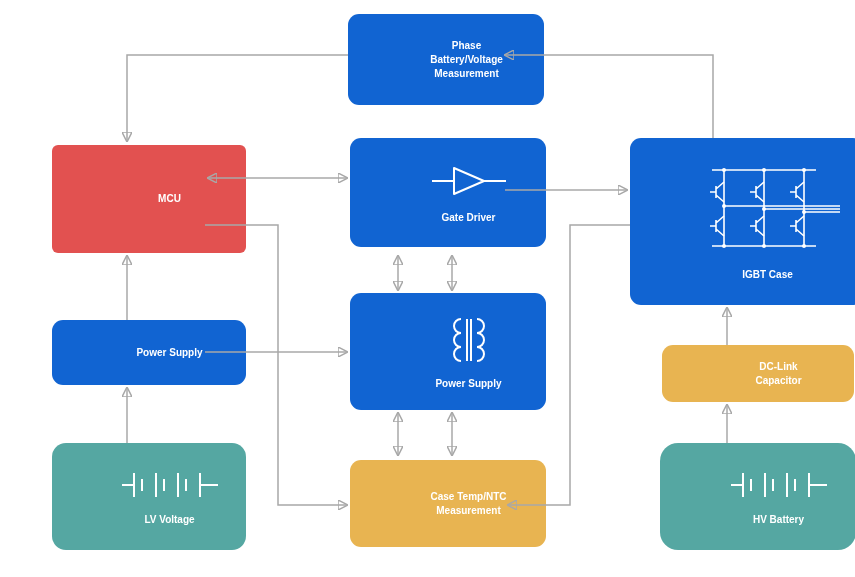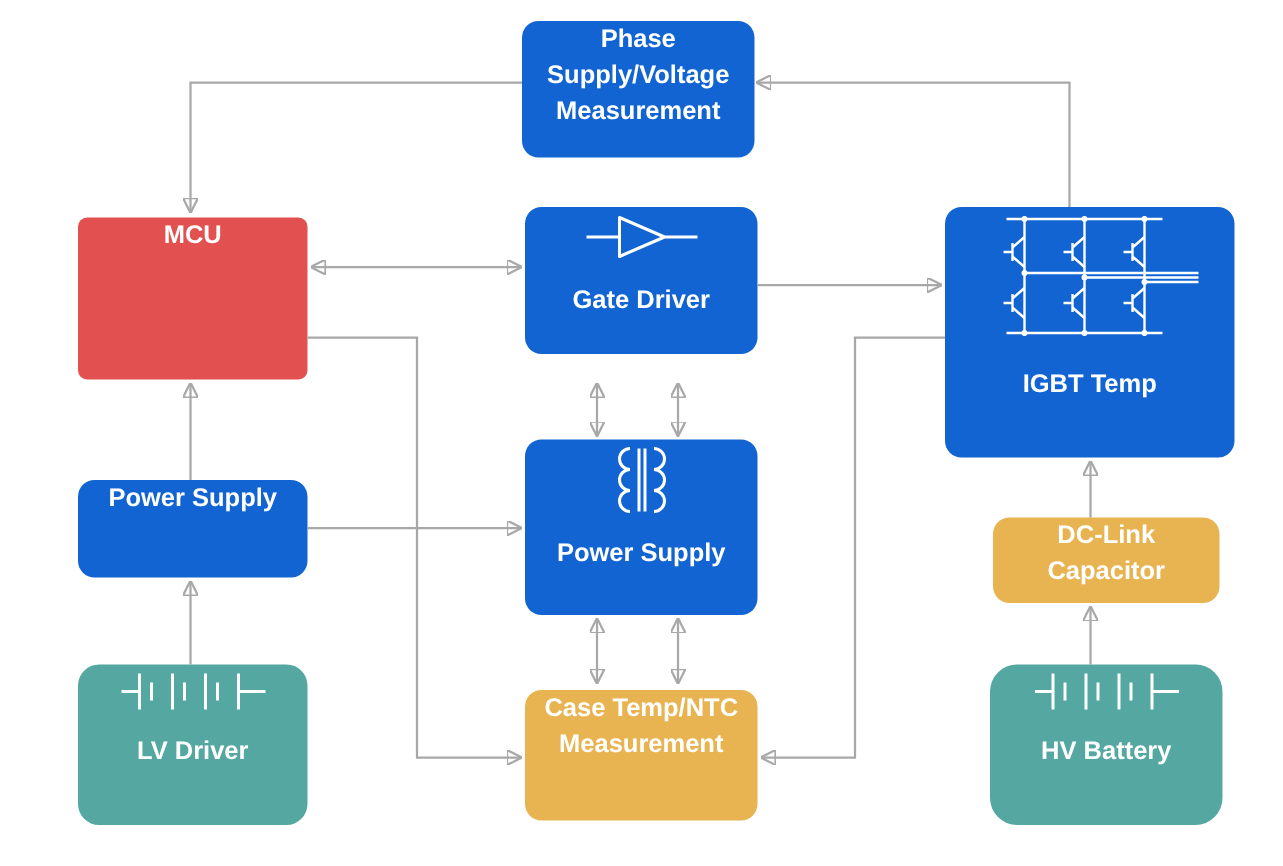--- a/index.html
+++ b/index.html
@@ -2,31 +2,31 @@
 <html><head>
 <meta charset="utf-8">
 <style>
   html,body{margin:0;padding:0;background:#ffffff;}
   .canvas{
     position:relative;width:855px;height:577px;background:#ffffff;
     font-family:"Liberation Sans",sans-serif;overflow:hidden;
   }
   .block{
     position:absolute;border-radius:11px;color:#ffffff;font-weight:bold;
-    font-size:17px;display:flex;flex-direction:column;align-items:center;
-    justify-content:flex-start;text-align:center;line-height:1.4;z-index:1;
+    font-size:10px;display:flex;flex-direction:column;align-items:center;
+    justify-content:center;text-align:center;line-height:1.4;z-index:1;padding-left:41px;
   }
   .blue{background:#1164d2;}
   .red{background:#e25150;}
   .teal{background:#55a7a2;}
   .yellow{background:#e8b451;}
   .icon{display:block;margin-bottom:10px;}
   #b-phase{left:348px;top:14px;width:155px;height:91px;}
   #b-mcu{left:52px;top:145px;width:153px;height:108px;border-radius:6px;}
-  #b-gd{left:350px;top:138px;width:155px;height:98px;}
+  #b-gd{left:350px;top:138px;width:155px;height:109px;}
   #b-igbt{left:630px;top:138px;width:193px;height:167px;}
   #b-psl{left:52px;top:320px;width:153px;height:65px;}
   #b-psc{left:350px;top:293px;width:155px;height:117px;}
   #b-dcl{left:662px;top:345px;width:151px;height:57px;}
   #b-ct{left:350px;top:460px;width:155px;height:87px;}
   #b-lv{left:52px;top:443px;width:153px;height:107px;border-radius:14px;}
   #b-hv{left:660px;top:443px;width:155px;height:107px;border-radius:18px;}
   .wires{
     position:absolute;left:0;top:0;width:855px;height:577px;z-index:2;
     pointer-events:none;
@@ -34,21 +34,21 @@
   .wires path{stroke:#a8a8a8;stroke-width:1.5;fill:none;}
 </style>
 </head>
 <body>
 
 <div class="canvas">
 
   <div class="block blue" id="b-phase">
     <div>
       <div>Phase</div>
-      <div>Supply/Voltage</div>
+      <div>Battery/Voltage</div>
       <div>Measurement</div>
     </div>
   </div>
 
   <div class="block red" id="b-mcu">
     <div>MCU</div>
   </div>
 
   <div class="block blue" id="b-gd">
     <svg class="icon" width="90" height="40" viewBox="0 0 90 40">
@@ -78,21 +78,21 @@
           <circle cx="76" cy="8" r="2"></circle>
           <circle cx="116" cy="8" r="2"></circle>
         <circle cx="36" cy="44" r="2"></circle>
           <circle cx="76" cy="47" r="2"></circle>
           <circle cx="116" cy="50" r="2"></circle>
         <circle cx="36" cy="84" r="2"></circle>
           <circle cx="76" cy="84" r="2"></circle>
           <circle cx="116" cy="84" r="2"></circle>
       </g>
     </svg>
-    <div>IGBT Temp</div>
+    <div>IGBT Case</div>
   </div>
 
   <div class="block blue" id="b-psl">
     <div>Power Supply</div>
   </div>
 
   <div class="block blue" id="b-psc">
     <svg class="icon" width="56" height="54" viewBox="0 0 56 54">
       <g fill="none" stroke="#fff" stroke-width="2">
         <path d="M20 6 A7 7 0 0 0 20 20 A7 7 0 0 0 20 34 A7 7 0 0 0 20 48"></path>
@@ -117,21 +117,21 @@
     </div>
   </div>
 
   <div class="block teal" id="b-lv">
     <svg class="icon" width="104" height="36" viewBox="0 0 104 36">
       <g fill="none" stroke="#fff" stroke-width="2">
         <path d="M4 18 H16 M82 18 H100"></path>
         <path d="M16 6 V30 M24 12 V24 M38 6 V30 M46 12 V24 M60 6 V30 M68 12 V24 M82 6 V30"></path>
       </g>
     </svg>
-    <div>LV Driver</div>
+    <div>LV Voltage</div>
   </div>
 
   <div class="block teal" id="b-hv">
     <svg class="icon" width="104" height="36" viewBox="0 0 104 36">
       <g fill="none" stroke="#fff" stroke-width="2">
         <path d="M4 18 H16 M82 18 H100"></path>
         <path d="M16 6 V30 M24 12 V24 M38 6 V30 M46 12 V24 M60 6 V30 M68 12 V24 M82 6 V30"></path>
       </g>
     </svg>
     <div>HV Battery</div>

